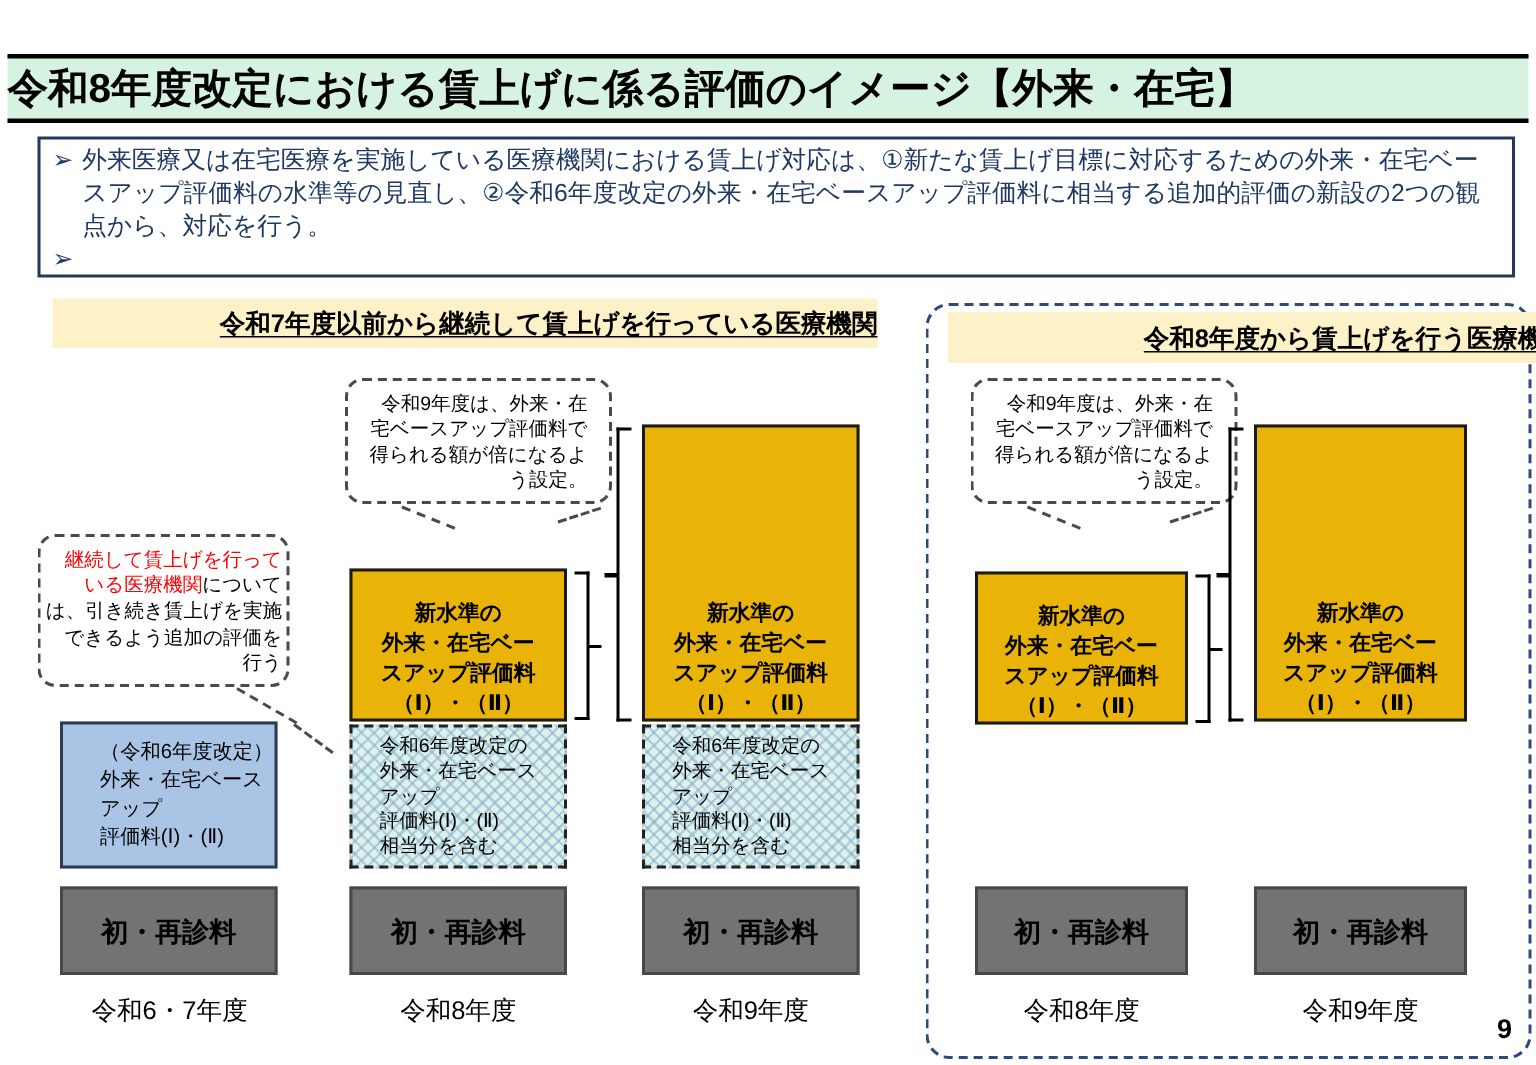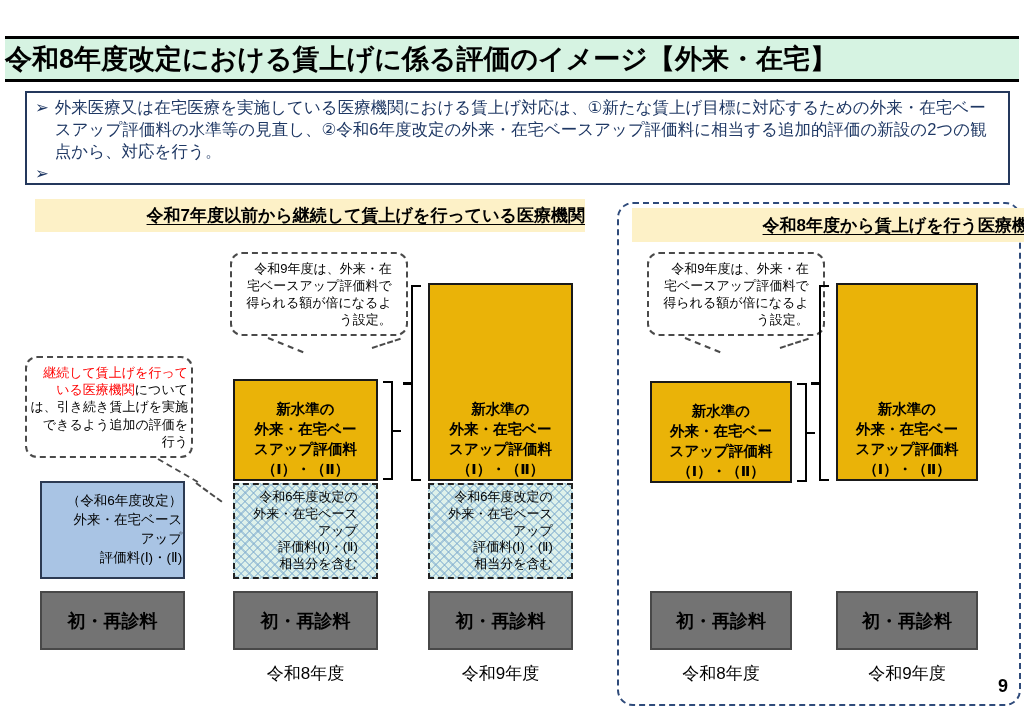--- a/index.html
+++ b/index.html
@@ -33,24 +33,24 @@
   .tail { position:absolute; border-top:2px dashed #4a4a4a; transform-origin:left center; }
 
   .gbox { position:absolute; background:#eab308; border:2px solid #1a1a1a;
     display:flex; align-items:flex-end; justify-content:center; text-align:center;
     font-size:14.5px; font-weight:bold; color:#000; line-height:1.38; }
   .hatch { position:absolute; border:2px dashed #222;
     background-color:#def1ea;
     background-image:
       repeating-linear-gradient(45deg, rgba(125,170,205,.55) 0px, rgba(125,170,205,.55) 1.5px, transparent 1.5px, transparent 6px),
       repeating-linear-gradient(135deg, rgba(125,170,205,.55) 0px, rgba(125,170,205,.55) 1.5px, transparent 1.5px, transparent 6px);
-    display:flex; align-items:center; justify-content:center; text-align:right;
+    display:flex; align-items:center; justify-content:center; text-align:left;
     font-size:13px; color:#000; line-height:1.3; }
   .bluebox { position:absolute; background:#a9c4e4; border:2px solid #2c3a52;
-    display:flex; align-items:center; justify-content:center; text-align:right;
+    display:flex; align-items:center; justify-content:center; text-align:left;
     font-size:13.5px; color:#000; line-height:1.4;padding-left:24px; }
   .saishin { position:absolute; background:#737373; border:2px solid #484848;
     display:flex; align-items:center; justify-content:center;
     font-size:18px; font-weight:bold; color:#000; }
   .year { position:absolute; font-size:17px; color:#000; text-align:center; }
 
   .bracket-l, .bracket-r { position:absolute; width:10px; }
   .bracket-l { border:2.5px solid #000; border-right:none; }
   .bracket-r { border:2.5px solid #000; border-left:none; }
   .bracket-l .tick { position:absolute; left:-10px; top:50%; margin-top:-1px; width:9px; height:2.5px; background:#000; }
@@ -99,20 +99,21 @@
 
   <div class="bluebox ml" style="left:40px; top:481px; width:145px; height:98px;">
     <span>（令和6年度改定）
 外来・在宅ベース
 アップ
 評価料(Ⅰ)・(Ⅱ)</span>
   </div>
   <div class="saishin" style="left:40px; top:591px; width:145px; height:59px;">
     <span>初・再診料</span>
   </div>
+  <div class="year" style="left:28px; top:662px; width:170px;">令和6・7年度</div>
 
   <div class="gbox ml" style="left:233px; top:379px; width:145px; height:102px;">
     <span>新水準の
 外来・在宅ベー
 スアップ評価料
 （Ⅰ）・（Ⅱ）</span>
   </div>
   <div class="bracket-r" style="left:383px; top:381px; height:99px;">
       <span class="tick"></span>
     </div>

